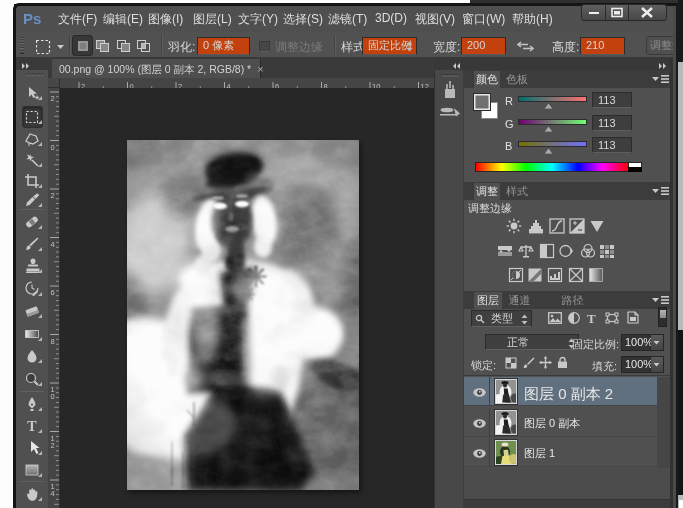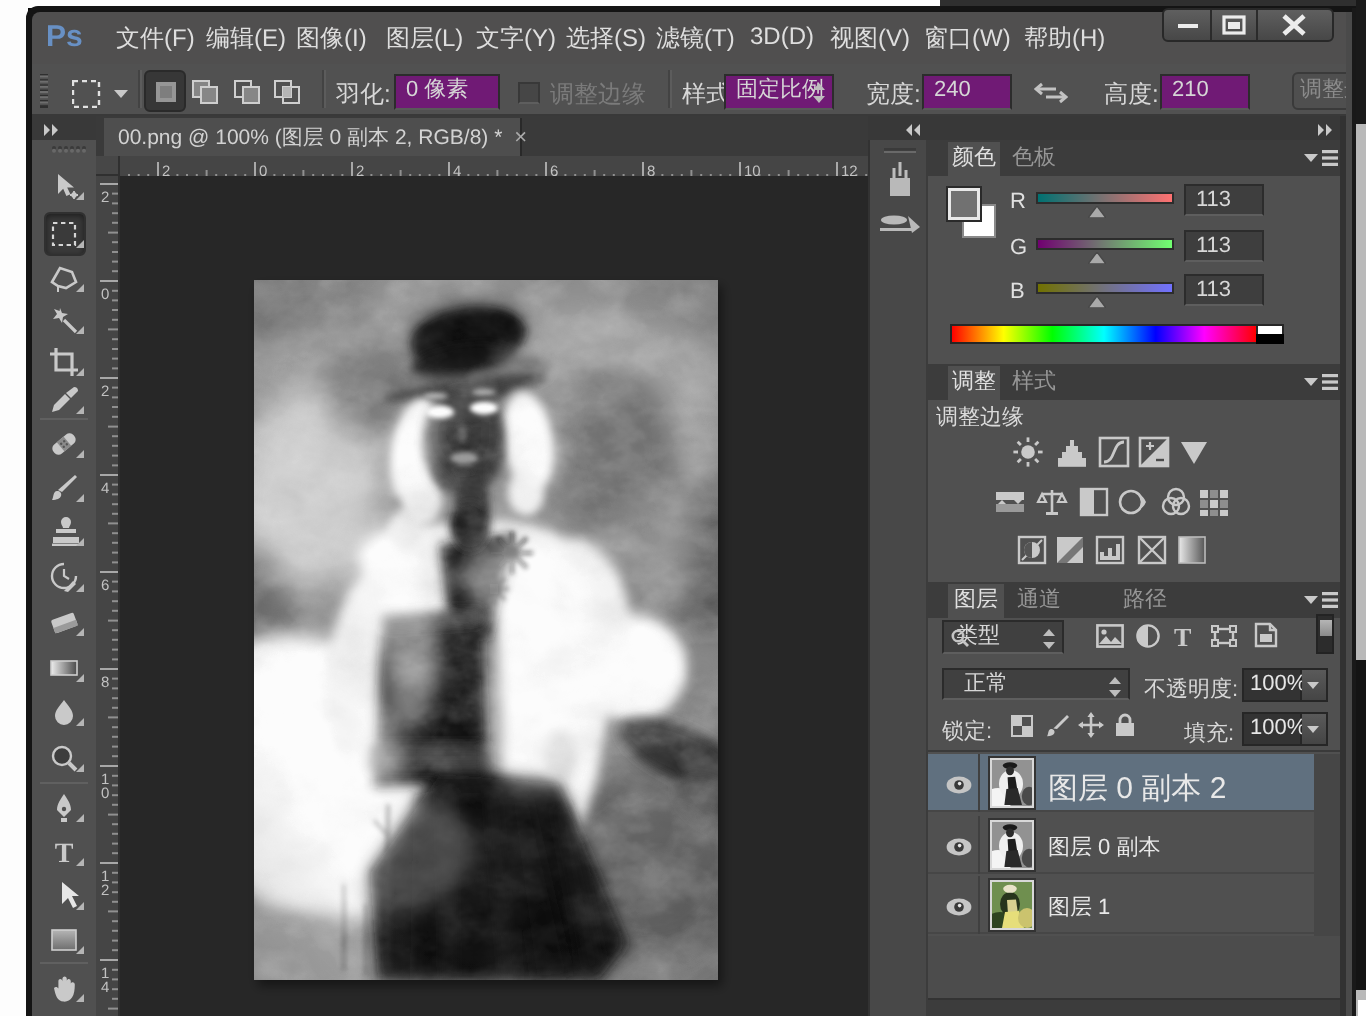--- a/index.html
+++ b/index.html
@@ -8,21 +8,21 @@
 #desk-t{left:0;top:0;width:470px;height:4px;background:#fdfdfd}
 #desk-tr{left:470px;top:0;width:213px;height:4px;background:#2f2f2f}
 #win-border{left:13px;top:3px;width:670px;height:505px;background:#141414;border-top-left-radius:6px}
 #titlebar{left:16px;top:6px;width:661px;height:26px;background:#504f4f;border-top-left-radius:4px}
 #pslogo{left:23px;top:10px;font-size:15px;font-weight:bold;color:#6890c4}
 .mi{top:11px;font-size:12px;color:#dedede}
 #winbtns{left:581px;top:4px;width:86px;height:17px;border:1px solid #282828;border-radius:3px;background:linear-gradient(#5f5f5f,#474747);display:flex;overflow:hidden}
 #winbtns div{border-right:1px solid #2b2b2b;color:#ededed;text-align:center}
 #optbar{left:16px;top:32px;width:661px;height:26px;background:#515151;border-bottom:1px solid #393939}
 .optxt{top:39px;font-size:12px;color:#d8d8d8}
-.opin{top:37px;height:18px;background:#701a75;border:1px solid #2c2c2c;border-bottom-color:#595959;font-size:11px;color:#d6d6d6;line-height:15px;padding-left:5px}
+.opin{top:37px;height:18px;background:#c2410c;border:1px solid #2c2c2c;border-bottom-color:#595959;font-size:11px;color:#d6d6d6;line-height:15px;padding-left:5px}
 .vsep{top:35px;height:19px;width:2px;border-left:1px solid #434343;border-right:1px solid #5c5c5c}
 #main{left:16px;top:58px;width:661px;height:450px;background:#272727}
 #toolbar{left:16px;top:58px;width:32px;height:450px;background:#505050}
 #toolhead{left:16px;top:58px;width:32px;height:12px;background:#393939}
 #tabbar{left:48px;top:58px;width:386px;height:20px;background:#3a3a3a}
 #doctab{left:52px;top:59px;width:209px;height:19px;background:#4e4e4e;border-right:1px solid #292929;font-size:10.5px;color:#d2d2d2;line-height:20px;padding-left:7px;white-space:nowrap}
 #rcorner{left:48px;top:78px;width:12px;height:10px;background:#474747;border-right:1px solid #303030;border-bottom:1px solid #303030}
 #hruler{left:60px;top:78px;width:374px;height:10px;background:#454545;overflow:hidden}
 #vruler{left:48px;top:88px;width:12px;height:420px;background:#454545;overflow:hidden}
 #canvas{left:61px;top:89px;width:373px;height:419px;background:#272727}
@@ -122,21 +122,21 @@
 <span class="a optxt" style="left:275px;color:#7b7b7b">调整边缘</span>
 <div class="a vsep" style="left:334px"></div>
 <span class="a optxt" style="left:341px">样式:</span>
 <div class="a opin" style="left:362px;width:55px">固定比例
  <svg style="position:absolute;right:3px;top:3px" width="7" height="11">
       <path d="M0.5 4l3-3.5L6.5 4z" fill="#bdbdbd"></path>
       <path d="M0.5 7l3 3.5L6.5 7z" fill="#bdbdbd"></path>
     </svg>
 </div>
 <span class="a optxt" style="left:433px">宽度:</span>
-<div class="a opin" style="left:461px;width:45px">240</div>
+<div class="a opin" style="left:461px;width:45px">200</div>
 <svg class="a" style="left:517px;top:41px" width="17" height="11">
     <path d="M4 1L1 3.5L4 6M13 5l3 2.5L13 10" stroke="#c2c2c2" stroke-width="1.5" fill="none"></path>
     <path d="M2 3.5h9M6 7.5h9" stroke="#c2c2c2" stroke-width="1.5" fill="none"></path>
   </svg>
 <span class="a optxt" style="left:552px">高度:</span>
 <div class="a opin" style="left:580px;width:45px">210</div>
 <div class="a" style="left:646px;top:36px;width:32px;height:19px;background:#4f4f4f;border:1px solid #3a3a3a;border-radius:3px;font-size:11px;color:#8b8b8b;line-height:17px;padding-left:3px;white-space:nowrap;overflow:hidden">调整边缘</div>
 
 <div class="a" id="main"></div>
 <div class="a" id="toolbar"></div>
@@ -817,21 +817,21 @@
 <div class="a ptab off" style="left:559px;top:292px;width:27px">路径</div>
 <svg class="a" style="left:652px;top:296px" width="17" height="9">
     <path d="M0 2l3.5 4L7 2z" fill="#c9c9c9"></path>
     <rect x="9" y="0" width="8" height="1.6" fill="#c9c9c9"></rect>
     <rect x="9" y="3.2" width="8" height="1.6" fill="#c9c9c9"></rect>
     <rect x="9" y="6.4" width="8" height="1.6" fill="#c9c9c9"></rect>
   </svg>
 <div class="a combo" style="left:471px;top:310px;width:61px;height:17px;line-height:15px"><svg style="position:absolute;left:3px;top:3px" width="10" height="10">
       <circle cx="4" cy="4" r="2.6" fill="none" stroke="#c5c5c5" stroke-width="1.3"></circle>
       <path d="M6 6l3 3" stroke="#c5c5c5" stroke-width="1.4"></path>
-    </svg><span style="padding-left:6px">类型</span><svg style="position:absolute;right:3px;top:3px" width="7" height="11">
+    </svg><span style="padding-left:19px">类型</span><svg style="position:absolute;right:3px;top:3px" width="7" height="11">
       <path d="M0.5 4l3-3.5L6.5 4z" fill="#bdbdbd"></path>
       <path d="M0.5 7l3 3.5L6.5 7z" fill="#bdbdbd"></path>
     </svg></div>
 <svg class="a" style="left:548px;top:312px" width="14" height="12">
     <rect x="0.7" y="0.7" width="12.6" height="10.6" fill="none" stroke="#c9c9c9" stroke-width="1.3"></rect>
     <circle cx="4" cy="4" r="1.3" fill="#c9c9c9"></circle>
     <path d="M1.5 10l3.5-4 2.5 3 2-2.5 3.5 3.5z" fill="#c9c9c9"></path>
   </svg>
 <svg class="a" style="left:568px;top:312px" width="12" height="12">
     <circle cx="6" cy="6" r="5.3" fill="none" stroke="#c9c9c9" stroke-width="1.2"></circle>
@@ -853,25 +853,25 @@
       <rect x="10.5" y="8.5" width="2" height="2"></rect>
     </g>
   </svg>
 <svg class="a" style="left:627px;top:311px" width="12" height="13">
     <path d="M1 1h7l3 3v8H1z" fill="none" stroke="#c9c9c9" stroke-width="1.2"></path>
     <path d="M8 1v3h3" fill="none" stroke="#c9c9c9" stroke-width="1.2"></path>
     <rect x="3" y="6" width="6" height="4" fill="#c9c9c9"></rect>
   </svg>
 <div class="a" style="left:658px;top:307px;width:9px;height:20px;background:#2c2c2c;border:1px solid #232323"></div>
 <div class="a" style="left:659.5px;top:310px;width:6px;height:8px;background:linear-gradient(#b5b5b5,#8a8a8a)"></div>
-<div class="a combo" style="left:471px;top:334px;width:94px;height:16px;line-height:15px;padding-left:10px">正常<svg style="position:absolute;right:3px;top:3px" width="7" height="11">
+<div class="a combo" style="left:485px;top:334px;width:94px;height:16px;line-height:15px;padding-left:21px">正常<svg style="position:absolute;right:3px;top:3px" width="7" height="11">
       <path d="M0.5 4l3-3.5L6.5 4z" fill="#bdbdbd"></path>
       <path d="M0.5 7l3 3.5L6.5 7z" fill="#bdbdbd"></path>
     </svg></div>
-<span class="a" style="left:572px;top:337px;font-size:11px;color:#d8d8d8">不透明度:</span>
+<span class="a" style="left:572px;top:337px;font-size:11px;color:#d8d8d8">固定比例:</span>
 <div class="a" style="left:621px;top:334px;width:30px;height:17px;background:#333;border:1px solid #262626;font-size:11px;color:#e6e6e6;line-height:15px;padding-left:3px">100%</div>
 <div class="a" style="left:651px;top:334px;width:13px;height:17px;background:linear-gradient(#5a5a5a,#454545);border:1px solid #262626;border-left:none"><svg width="11" height="15">
       <path d="M2.5 6l3 3.5L8.5 6z" fill="#c9c9c9"></path>
     </svg></div>
 <span class="a" style="left:471px;top:358px;font-size:11px;color:#d8d8d8">锁定:</span>
 <svg class="a" style="left:505px;top:357px" width="12" height="12">
     <g fill="#c9c9c9">
       <rect x="1" y="1" width="5" height="5"></rect>
       <rect x="6" y="6" width="5" height="5"></rect>
     </g>

